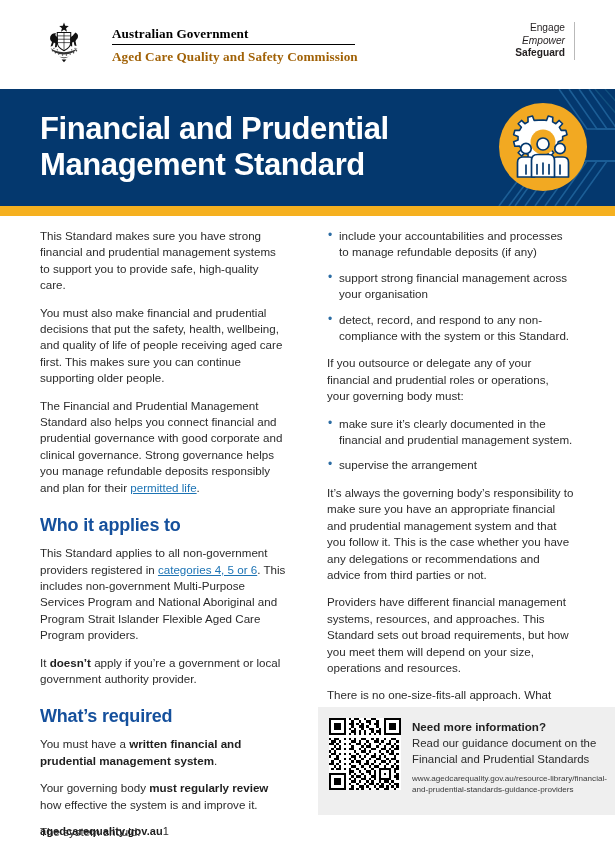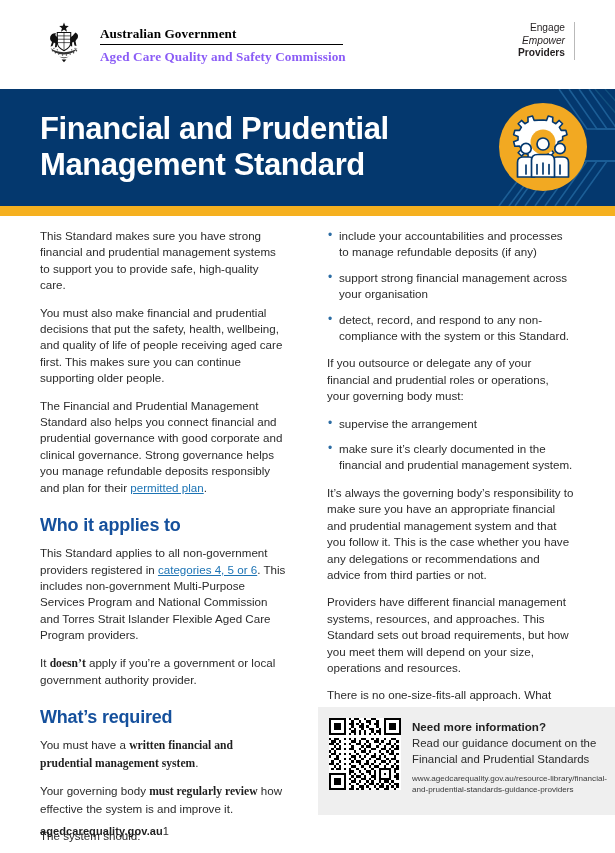--- a/index.html
+++ b/index.html
@@ -29,41 +29,41 @@
     display: flex;
     align-items: center;
   }
   .crest-block {
     display: flex;
     align-items: center;
     margin-left: 40px;
   }
   .crest { width: 48px; height: 48px; flex: 0 0 48px; }
   .govt-lockup {
-    margin-left: 12px;
+    margin-left: 24px;
     display: flex;
     flex-direction: column;
     justify-content: center;
   }
   .govt-line1 {
     font-family: "Liberation Serif", serif;
     font-weight: bold;
     font-size: 13.2px;
     color: #000000;
     letter-spacing: .1px;
     line-height: 17px;
     padding-bottom: 2px;
     border-bottom: 1.1px solid #000;
     width: 243px;
   }
   .govt-line2 {
     font-family: "Liberation Serif", serif;
     font-weight: bold;
     font-size: 13.2px;
-    color: #8b5cf6;
+    color: #a16207;
     letter-spacing: .1px;
     line-height: 17px;
     padding-top: 3px;
   }
   .tagline {
     position: absolute;
     right: 40px;
     top: 22px;
     text-align: right;
     padding-right: 9px;
@@ -144,21 +144,21 @@
     line-height: 22px;
     margin: 18px 0 9px 0;
     letter-spacing: -0.2px;
   }
   .col h2:first-child { margin-top: 0; }
   a.doclink, .doclink {
     color: #1C73B4;
     text-decoration: underline;
     cursor: pointer;
   }
-  b, strong { font-weight: bold; color: #1f1f1f; font-family: Liberation Serif, serif; }
+  b, strong { font-weight: bold; color: #1f1f1f; }
 
   ul.bullets {
     list-style: none;
     margin: 0 0 11px 0;
     padding: 0;
   }
   ul.bullets li {
     position: relative;
     padding-left: 12px;
     margin-bottom: 9px;
@@ -265,21 +265,21 @@
         </g>
       </svg>
       <div class="govt-lockup">
         <div class="govt-line1">Australian Government</div>
         <div class="govt-line2">Aged Care Quality and Safety Commission</div>
       </div>
     </div>
     <div class="tagline">
       <div class="tag-engage">Engage</div>
       <div class="tag-empower">Empower</div>
-      <div class="tag-safeguard">Providers</div>
+      <div class="tag-safeguard">Safeguard</div>
     </div>
   </div>
 
   <div class="banner">
     <svg class="banner-deco" viewBox="0 0 200 117">
       <g stroke="#1C5E96" stroke-width="1.6" fill="none">
         <path d="M96 117 L128 72 L200 72"></path>
         <path d="M106 117 L138 72 L200 72"></path>
         <path d="M116 117 L148 72 L200 72"></path>
         <path d="M126 117 L158 72 L200 72"></path>
@@ -337,25 +337,25 @@
 
   <div class="gold-bar"></div>
 
   <div class="body-wrap">
 
     <div class="col">
 
       <p>This Standard makes sure you have strong financial and prudential management systems to support you to provide safe, high-quality care.</p>
       <p>You must also make financial and prudential decisions that put the safety, health, wellbeing, and quality of life of people receiving aged care first. This makes sure you can continue supporting older people.</p>
 
-      <p><span>The Financial and Prudential Management Standard also helps you connect financial and prudential governance with good corporate and clinical governance. Strong governance helps you manage refundable deposits responsibly and plan for their </span><span class="doclink">permitted plan</span><span>.</span></p>
+      <p><span>The Financial and Prudential Management Standard also helps you connect financial and prudential governance with good corporate and clinical governance. Strong governance helps you manage refundable deposits responsibly and plan for their </span><span class="doclink">permitted life</span><span>.</span></p>
 
       <h2>Who it applies to</h2>
 
-      <p><span>This Standard applies to all non-government providers registered in </span><span class="doclink">categories 4, 5 or 6</span><span>. This includes non-government Multi-Purpose Services Program and National Commission and Torres Strait Islander Flexible Aged Care Program providers.</span></p>
+      <p><span>This Standard applies to all non-government providers registered in </span><span class="doclink">categories 4, 5 or 6</span><span>. This includes non-government Multi-Purpose Services Program and National Aboriginal and Program Strait Islander Flexible Aged Care Program providers.</span></p>
 
       <p><span>It </span><b>doesn’t</b><span> apply if you’re a government or local government authority provider.</span></p>
 
       <h2>What’s required</h2>
 
       <p><span>You must have a </span><b>written financial and prudential management system</b><span>.</span></p>
 
       <p><span>Your governing body </span><b>must regularly review</b><span> how effective the system is and improve it.</span></p>
 
       <p>The system should:</p>
@@ -369,22 +369,22 @@
 
       <ul class="bullets">
         <li>include your accountabilities and processes to manage refundable deposits (if any)</li>
         <li>support strong financial management across your organisation</li>
         <li>detect, record, and respond to any non-compliance with the system or this Standard.</li>
       </ul>
 
       <p>If you outsource or delegate any of your financial and prudential roles or operations, your governing body must:</p>
 
       <ul class="bullets">
+        <li>make sure it’s clearly documented in the financial and prudential management system.</li>
         <li>supervise the arrangement</li>
-        <li>make sure it’s clearly documented in the financial and prudential management system.</li>
       </ul>
 
       <p>It’s always the governing body’s responsibility to make sure you have an appropriate financial and prudential management system and that you follow it. This is the case whether you have any delegations or recommendations and advice from third parties or not.</p>
       <p>Providers have different financial management systems, resources, and approaches. This Standard sets out broad requirements, but how you meet them will depend on your size, operations and resources.</p>
       <p>There is no one-size-fits-all approach. What matters is that your policies, procedures, and financial and prudential management systems help you meet the requirements of this Standard.</p>
     </div>
   </div>
 
   <div class="qr-box">
     <svg class="qr-img" viewBox="0 0 29 29" shape-rendering="crispEdges">

